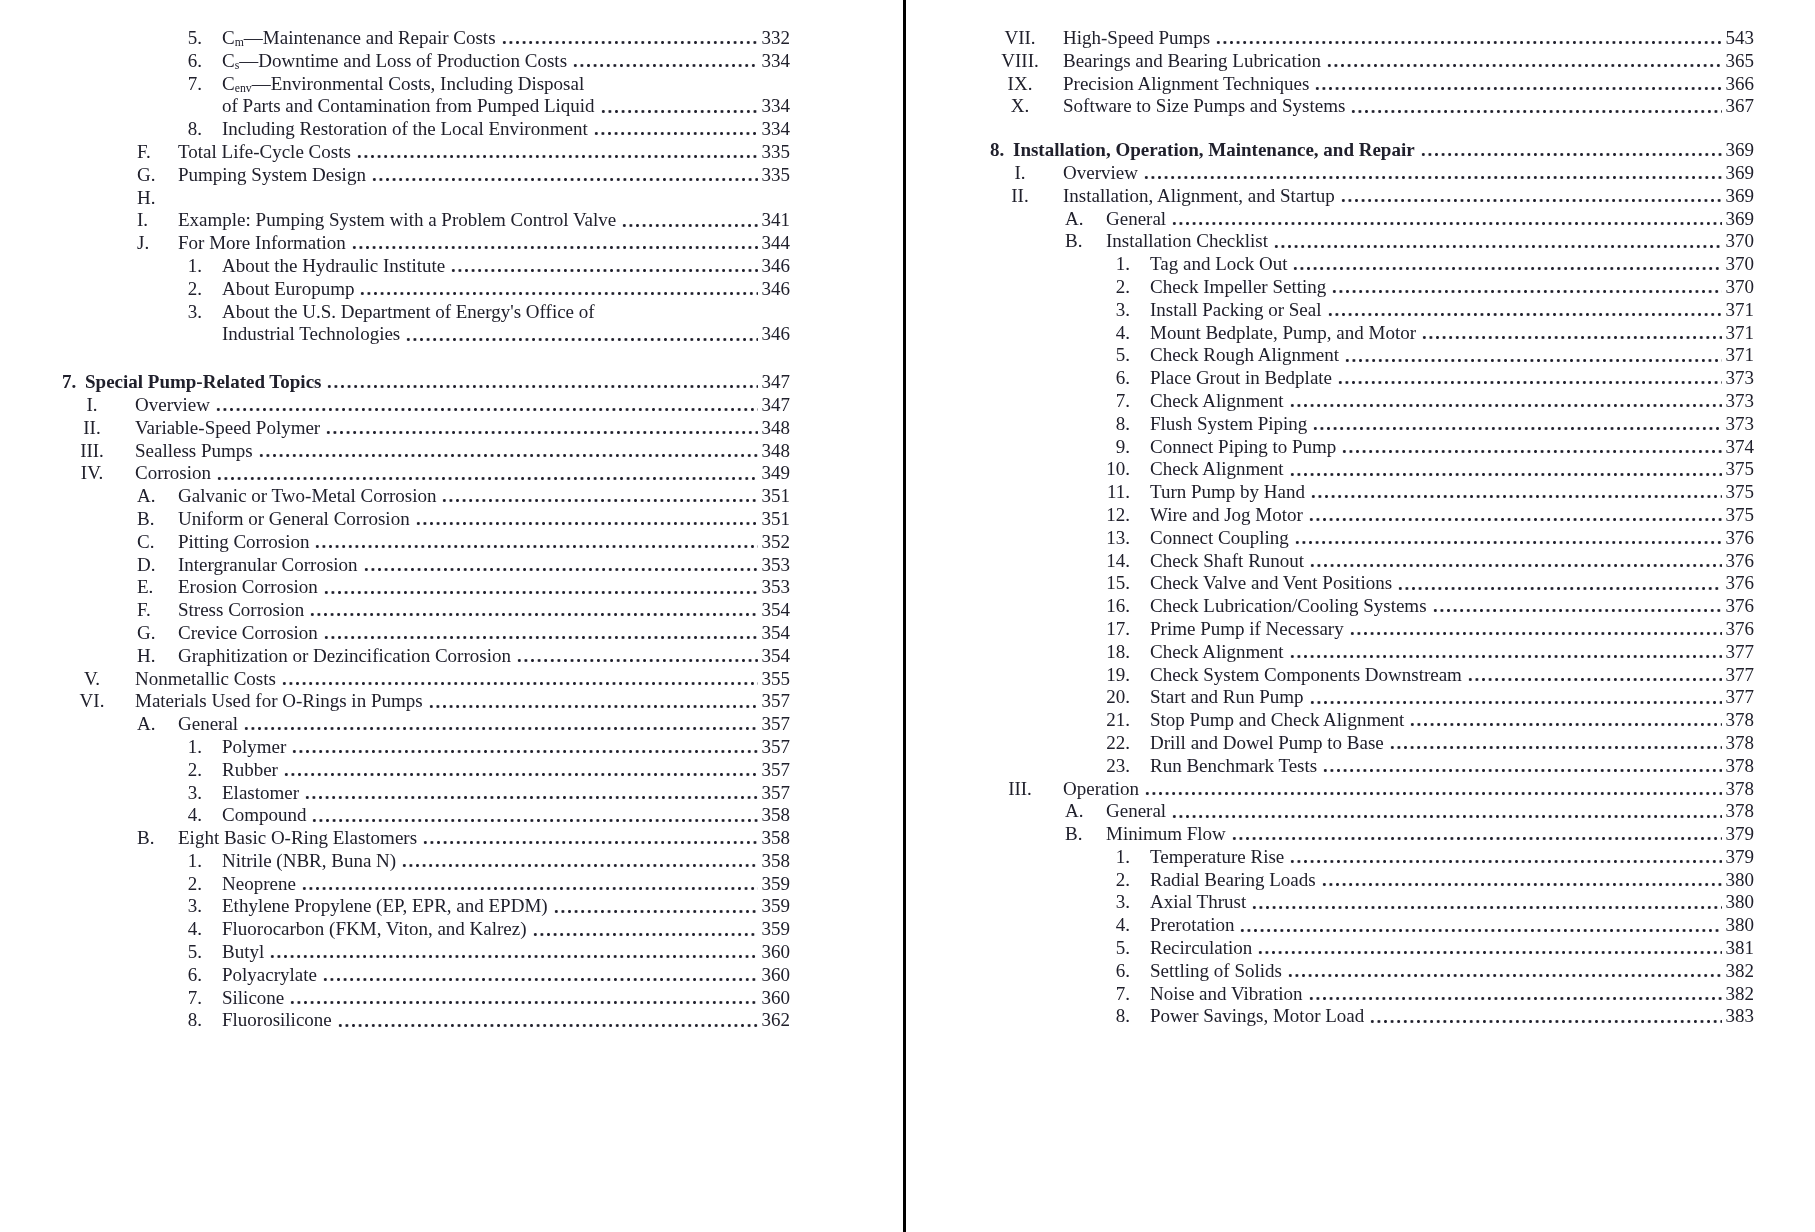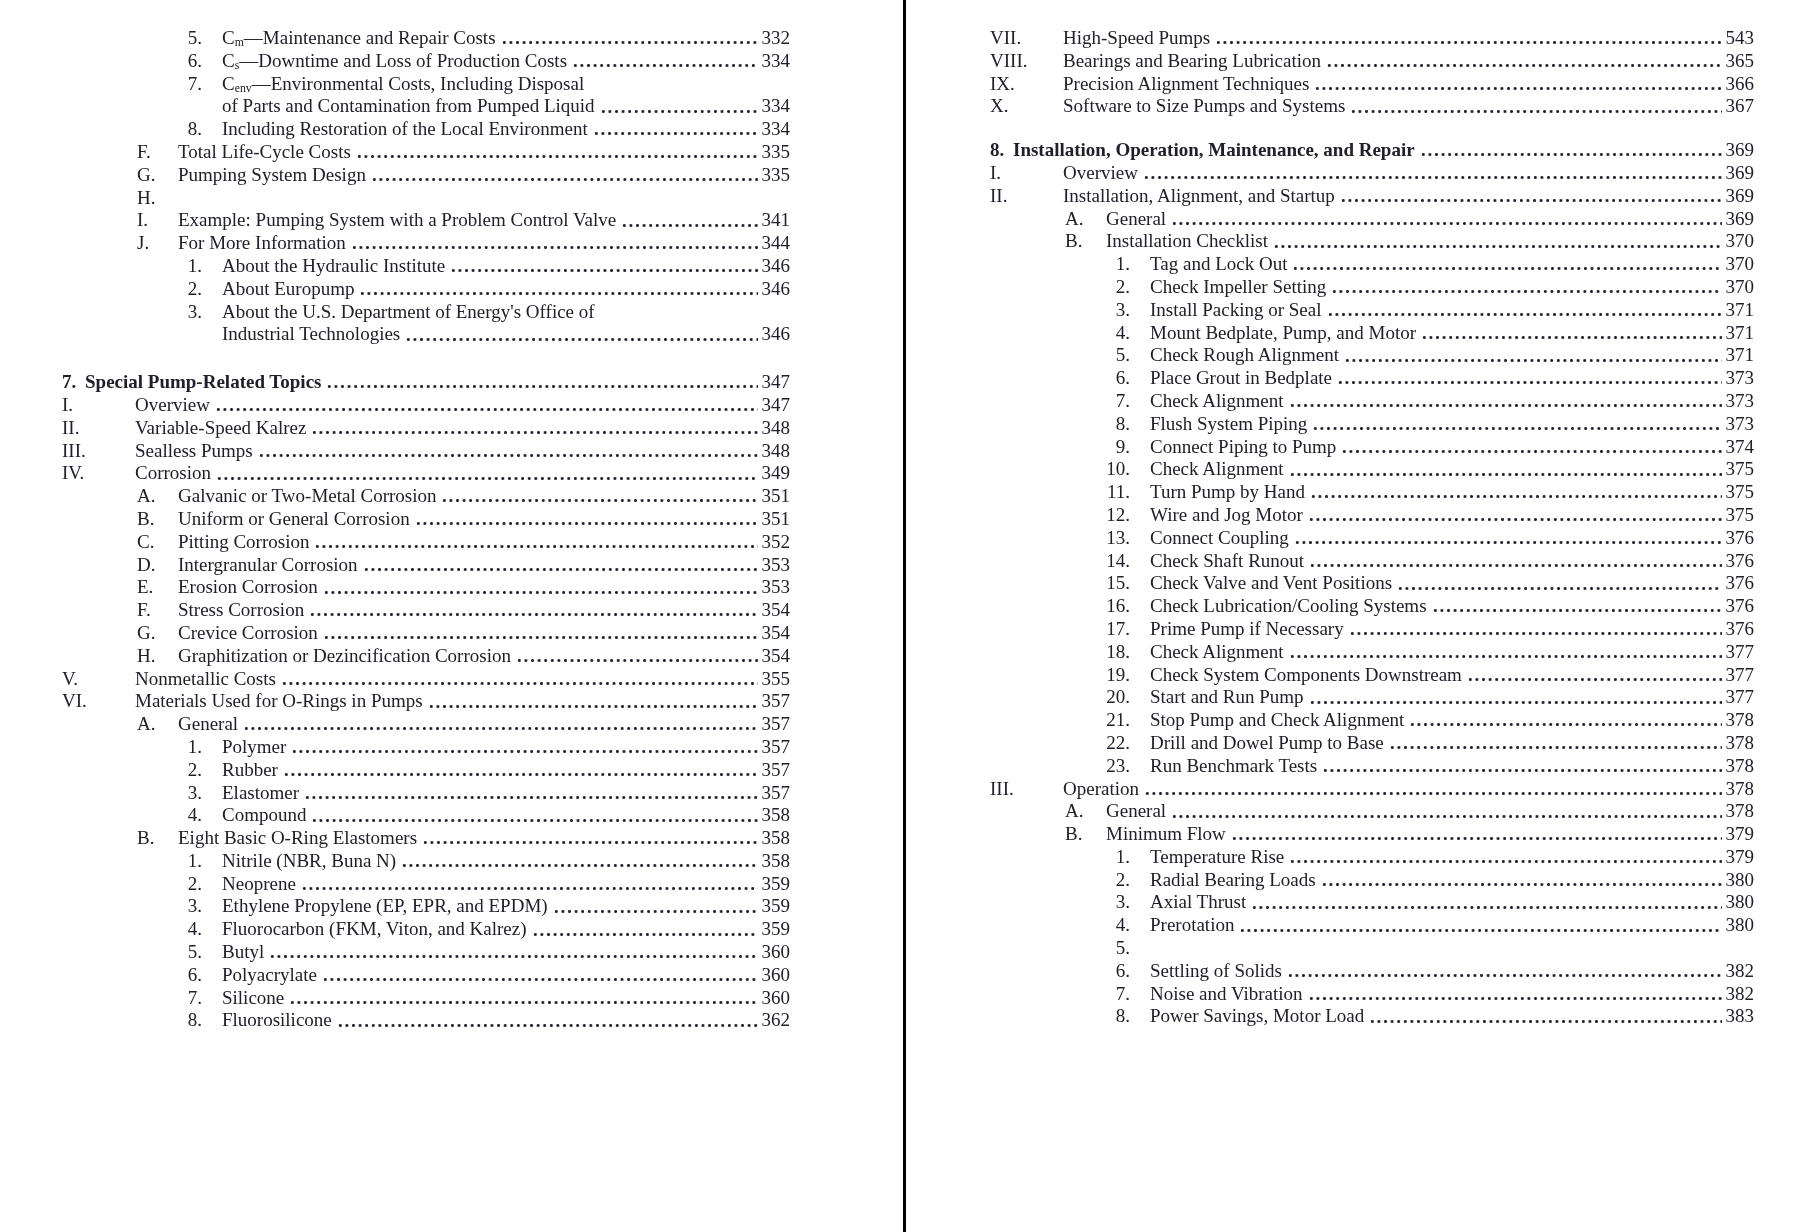--- a/index.html
+++ b/index.html
@@ -13,21 +13,21 @@
   .divider{position:absolute;left:903px;top:0;width:3px;height:1232px;background:var(--divider,#000);}
   .col{position:absolute;top:27px;}
   .col-left{left:62px;width:728px;}
   .col-right{left:990px;width:764px;}
   .col-left .section + .section{margin-top:25px;}
   .col-right .section + .section{margin-top:21px;}
 
   .row{display:flex;align-items:flex-start;}
   .marker{flex:none;white-space:nowrap;}
   .lvl0 .marker{width:23px;text-align:left;font-weight:700;}
-  .lvl1 .marker{width:60px;text-align:left;margin-right:13px;}
+  .lvl1 .marker{width:60px;text-align:center;margin-right:13px;}
   .lvl2 .marker{width:116px;padding-left:75px;box-sizing:border-box;text-align:left;}
   .lvl3 .marker{width:140px;text-align:right;margin-right:20px;}
   .lvl0 .txt{font-weight:700;}
 
   .body{flex:1 1 auto;min-width:0;}
   .cont{white-space:nowrap;}
   .last{display:flex;align-items:baseline;}
   .txt{white-space:nowrap;}
   .leader{
     flex:1 1 auto;min-width:14px;height:5px;
@@ -178,21 +178,21 @@
             <span class="txt">Overview</span>
             <span class="leader"></span>
             <span class="pg">347</span>
           </div>
         </div>
       </div>
       <div class="row lvl1">
         <span class="marker">II.</span>
         <div class="body">
           <div class="last">
-            <span class="txt">Variable-Speed Kalrez</span>
+            <span class="txt">Variable-Speed Polymer</span>
             <span class="leader"></span>
             <span class="pg">348</span>
           </div>
         </div>
       </div>
       <div class="row lvl1">
         <span class="marker">III.</span>
         <div class="body">
           <div class="last">
             <span class="txt">Sealless Pumps</span>
@@ -842,20 +842,27 @@
         <div class="body">
           <div class="last">
             <span class="txt">Prerotation</span>
             <span class="leader"></span>
             <span class="pg">380</span>
           </div>
         </div>
       </div>
       <div class="row lvl3">
         <span class="marker">5.</span>
+        <div class="body">
+          <div class="last">
+            <span class="txt">Recirculation</span>
+            <span class="leader"></span>
+            <span class="pg">381</span>
+          </div>
+        </div>
       </div>
       <div class="row lvl3">
         <span class="marker">6.</span>
         <div class="body">
           <div class="last">
             <span class="txt">Settling of Solids</span>
             <span class="leader"></span>
             <span class="pg">382</span>
           </div>
         </div>

